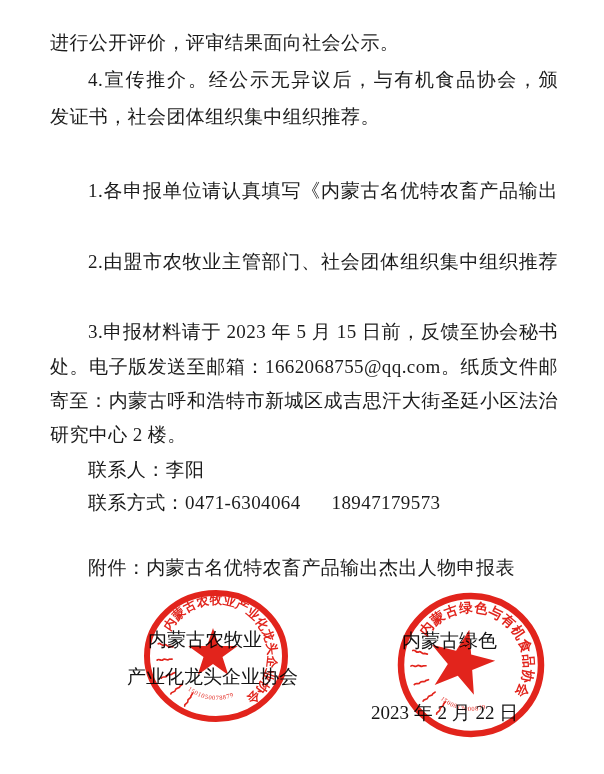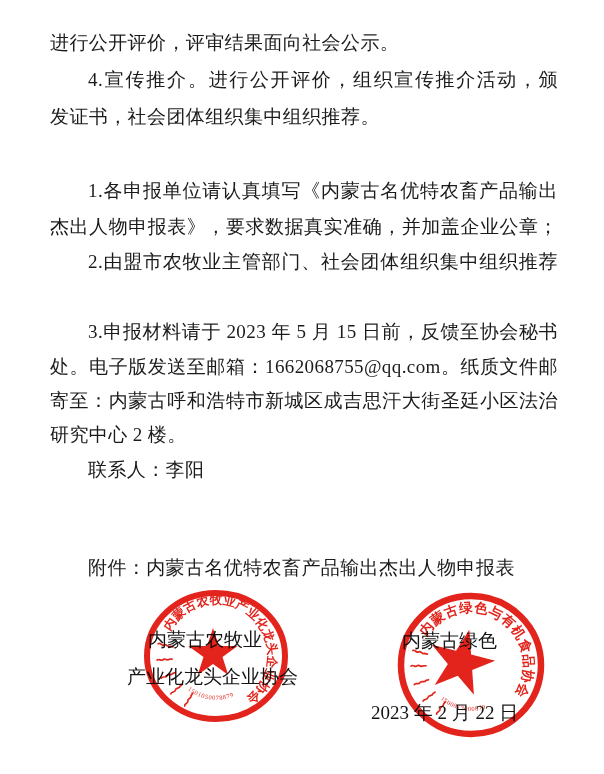--- a/index.html
+++ b/index.html
@@ -22,30 +22,30 @@
     color:#151515;mix-blend-mode:multiply;
   }
   .sq{fill:none;stroke-linecap:round;stroke-linejoin:round;}
 </style>
 </head>
 <body>
 
 <div class="page">
 
   <div class="line" style="top:31px">进行公开评价，评审结果面向社会公示。</div>
-  <div class="line indent just" style="top:68px"><span class="b">4.宣传推介。</span><span>进行公开评价，组织宣传推介活动，颁</span></div>
+  <div class="line indent just" style="top:68px"><span class="b">4.宣传推介。</span><span>经公示无异议后，与有机食品协会，颁</span></div>
   <div class="line" style="top:105px">发证书，社会团体组织集中组织推荐。</div>
   <div class="line indent just" style="top:179px">1.各申报单位请认真填写《内蒙古名优特农畜产品输出</div>
-  <div class="line just" style="top:215px">杰出人物申报表》，要求数据真实准确，并加盖企业公章；</div>
   <div class="line indent just" style="top:250px">2.由盟市农牧业主管部门、社会团体组织集中组织推荐</div>
   <div class="line indent just" style="top:320px">3.申报材料请于 2023 年 5 月 15 日前，反馈至协会秘书</div>
   <div class="line just" style="top:355px">处。电子版发送至邮箱：1662068755@qq.com。纸质文件邮</div>
   <div class="line just" style="top:389px">寄至：内蒙古呼和浩特市新城区成吉思汗大街圣廷小区法治</div>
   <div class="line" style="top:423px">研究中心 2 楼。</div>
   <div class="line indent" style="top:458px">联系人：李阳</div>
+  <div class="line indent" style="top:491px">联系方式：0471-6304064&nbsp;&nbsp;&nbsp;&nbsp;&nbsp;&nbsp;18947179573</div>
   <div class="line indent" style="top:556px">附件：内蒙古名优特农畜产品输出杰出人物申报表</div>
 
   <svg class="seal" style="left:141px;top:588px" width="150" height="142" viewBox="0 0 150 142">
     <defs>
       <path id="arcL" d="M29.1,43.6 A52,52 0 1 1 108.4,107.8" fill="none"></path>
       <path id="serL" d="M46.7,101.7 A44,44 0 0 0 103.3,101.7" fill="none"></path>
     </defs>
     <ellipse cx="75" cy="68" rx="69" ry="63" fill="none" stroke="#e2241c" stroke-width="6"></ellipse>
     <path fill="#e2241c" transform="translate(72,66)" d="M0,-26 L5.9,-8.1 L24.7,-8 L9.5,3.1 L15.3,21 L0,10 L-15.3,21 L-9.5,3.1 L-24.7,-8 L-5.9,-8.1 Z"></path>
     <text font-size="12.3" font-weight="700" fill="#e2241c" letter-spacing="0.2">

